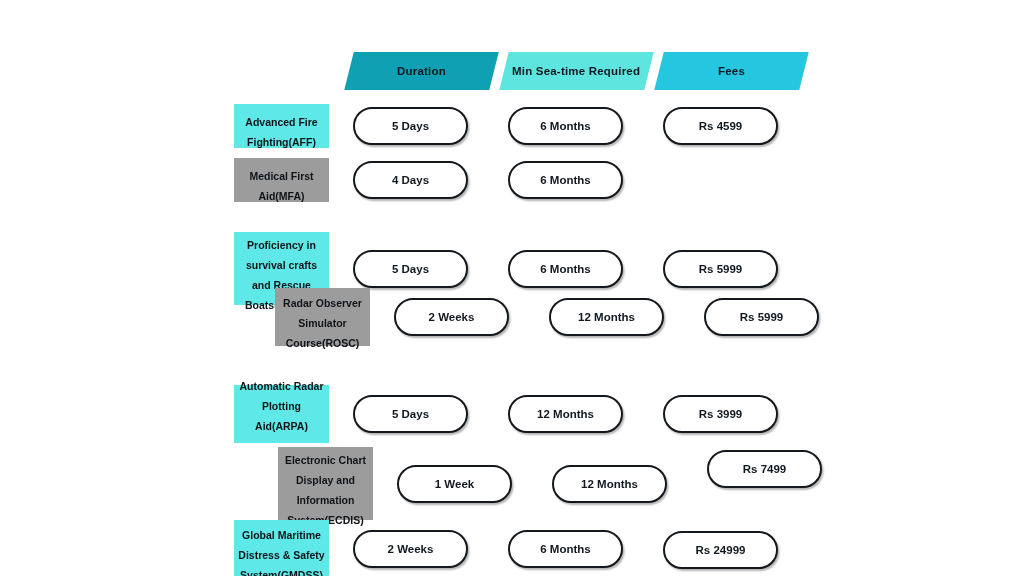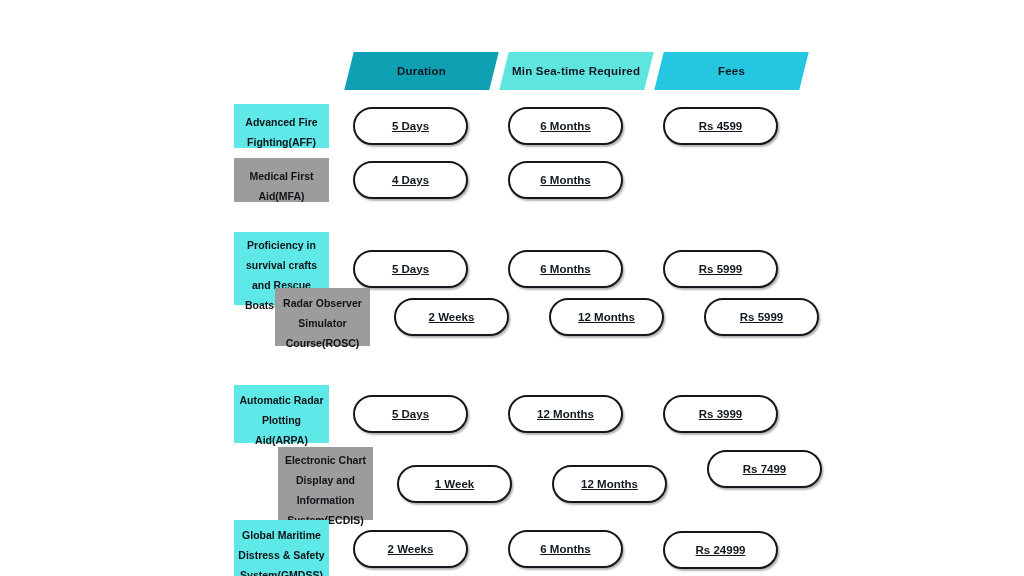--- a/index.html
+++ b/index.html
@@ -95,21 +95,20 @@
     box-shadow: 1.5px 2px 2px rgba(0,0,0,0.30);
     display: flex;
     align-items: center;
     justify-content: center;
   }
   .cell-text {
     font-size: 11.5px;
     font-weight: bold;
     color: #111820;
     white-space: nowrap;
-    text-decoration: underline;
   }
   .cell-0 { left: 353px; }
   .cell-1 { left: 508px; }
   .cell-2 { left: 663px; }
 </style>
 </head>
 <body>
 
 <div id="canvas">
 
@@ -173,21 +172,21 @@
           <span class="cell-text">2 Weeks</span>
         </div>
         <div class="cell cell-1" style="top: 10px;">
           <span class="cell-text">12 Months</span>
         </div>
         <div class="cell cell-2" style="top: 10px;">
           <span class="cell-text">Rs 5999</span>
         </div>
       </div>
       <div class="row" style="position: absolute; top: 281px; height: 58px;">
-        <div class="rowlabel cyan" style="height: 58px; top: 0px; display: flex; align-items: center; justify-content: center;">
+        <div class="rowlabel cyan" style="height: 58px; top: 0px; display: flex; align-items: flex-end; justify-content: center;">
           <span>Automatic Radar Plotting Aid(ARPA)</span>
         </div>
         <div class="cell cell-0" style="top: 10px;">
           <span class="cell-text">5 Days</span>
         </div>
         <div class="cell cell-1" style="top: 10px;">
           <span class="cell-text">12 Months</span>
         </div>
         <div class="cell cell-2" style="top: 10px;">
           <span class="cell-text">Rs 3999</span>

